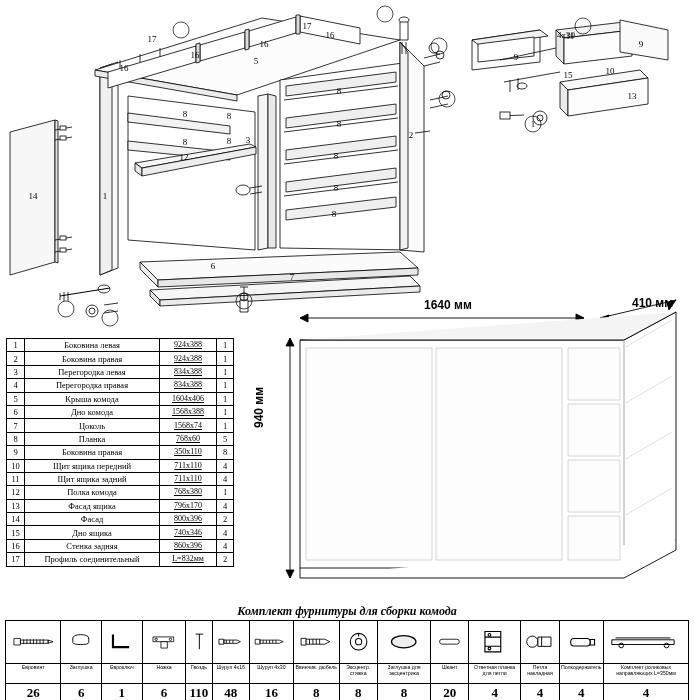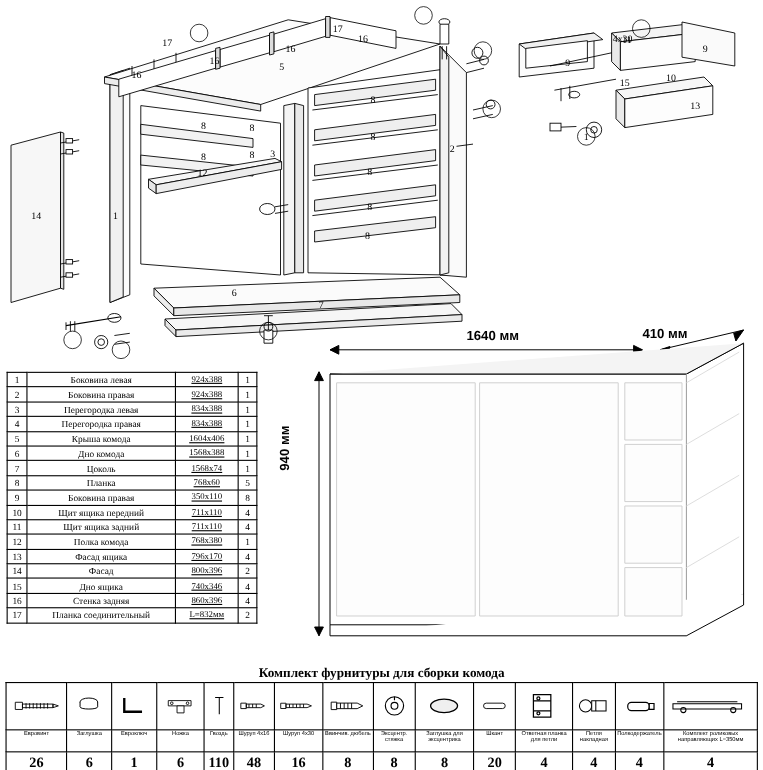--- a/index.html
+++ b/index.html
@@ -10,21 +10,21 @@
 
   
   .parts{position:absolute;left:6px;top:338px;width:228px;border-collapse:collapse;font-size:8.5px;}
   .parts td{border:1px solid #000;padding:0 2px;height:12.4px;line-height:12px;}
   .parts td.n{width:13px;text-align:center;}
   .parts td.d{text-align:center;}
   .parts td.dim{width:52px;text-align:center;font-size:8px;text-decoration:underline;}
   .parts td.q{width:12px;text-align:center;}
 
   
-  .fitTitle{position:absolute;left:0;top:604px;width:694px;text-align:center;font-size:12px;font-weight:bold;}
+  .fitTitle{position:absolute;left:0;top:604px;width:694px;text-align:center;font-size:12px;font-weight:bold;font-style:italic;}
   .fitTable{position:absolute;left:5px;top:620px;width:684px;border-collapse:collapse;}
   .fitTable td{border:1px solid #000;vertical-align:bottom;padding:0;}
   .fitcell{height:42px;position:relative;}
   .fitlabel{font-size:5.2px;line-height:5.6px;text-align:center;padding:1px 1px 2px;height:16px;font-family:"Liberation Sans",sans-serif;}
   .fitqty{font-size:13px;font-weight:bold;text-align:center;height:18px;line-height:18px;}
 
   
   .dimtxt{position:absolute;font-family:"Liberation Sans",sans-serif;font-weight:bold;font-size:12px;}
 </style>
 </head>
@@ -293,21 +293,21 @@
           <td class="q">4</td>
         </tr>
         <tr>
           <td class="n">16</td>
           <td class="d">Стенка задняя</td>
           <td class="dim">860х396</td>
           <td class="q">4</td>
         </tr>
         <tr>
           <td class="n">17</td>
-          <td class="d">Планка соединительный</td>
+          <td class="d">Профиль соединительный</td>
           <td class="dim">L=832мм</td>
           <td class="q">2</td>
         </tr>
       </tbody>
   </table>
 
   <svg class="layer" viewBox="0 0 694 700">
     <g stroke="#000" stroke-width="0.9" fill="none">
 
       <g>
@@ -335,21 +335,21 @@
         <path d="M568 348 L620 348 L620 400 L568 400 Z" fill="#fdfdfd" stroke="#cfcfcf"></path>
         <path d="M568 404 L620 404 L620 456 L568 456 Z" fill="#fdfdfd" stroke="#cfcfcf"></path>
         <path d="M568 460 L620 460 L620 512 L568 512 Z" fill="#fdfdfd" stroke="#cfcfcf"></path>
         <path d="M568 516 L620 516 L620 560 L568 560 Z" fill="#fdfdfd" stroke="#cfcfcf"></path>
         <path d="M624 348 L672 320 M624 404 L672 376 M624 460 L672 432 M624 516 L672 488" stroke="#ddd"></path>
       </g>
     </g>
   </svg>
 
   <div class="dimtxt" style="left:424px;top:298px;">1640 мм</div>
-  <div class="dimtxt" style="left:584px;top:296px;">410 мм</div>
+  <div class="dimtxt" style="left:632px;top:296px;">410 мм</div>
   <div class="dimtxt" style="left:252px;top:428px;transform:rotate(-90deg);transform-origin:left top;">940 мм</div>
 
   <div class="fitTitle">Комплект фурнитуры для сборки комода</div>
   <table class="fitTable">
     <tbody>
       <tr id="fit-icons">
           <td>
             <div class="fitcell" style="display:flex;align-items:center;justify-content:center;">
               <svg viewBox="0 0 60 24" style="width: 90%; height: 70%;">
                 <g stroke="#000" fill="none" stroke-width="1">

